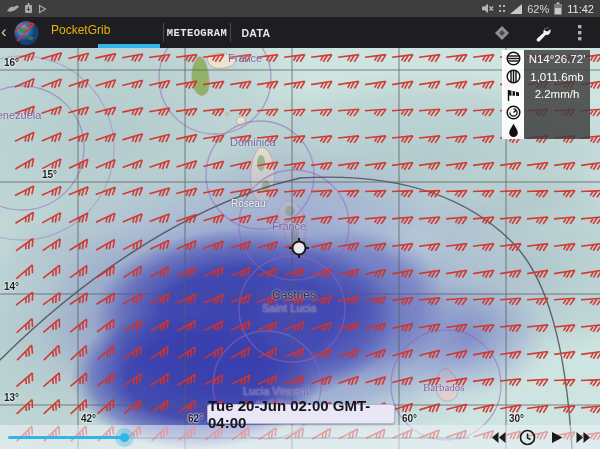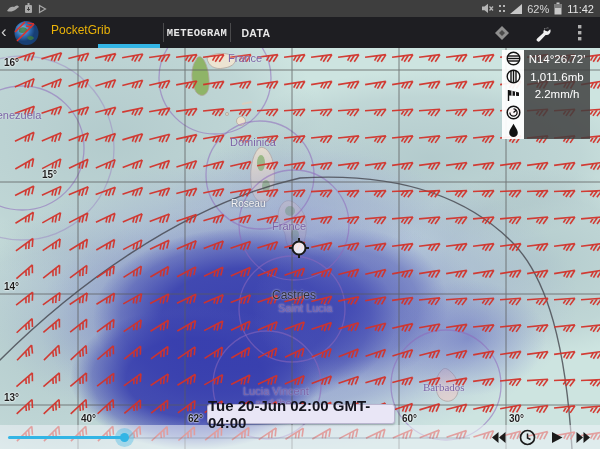--- a/index.html
+++ b/index.html
@@ -507,30 +507,30 @@
         <line x1="299" y1="206" x2="299" y2="210" stroke="#1a1a1a" stroke-width="2"></line>
       </g>
     </svg>
 
     <span class="maplabel lbl-purple" style="left:228px;top:4px;">France</span>
     <span class="maplabel lbl-purple" style="left:230px;top:88px;">Dominica</span>
     <span class="maplabel lbl-city-light" style="left:231px;top:106px;">Roseau</span>
     <span class="maplabel lbl-purple" style="left:-10px;top:61px;">Venezuela</span>
     <span class="maplabel lbl-purple" style="left:272px;top:172px;">France</span>
     <span class="maplabel lbl-city-dark" style="left:272px;top:240px;">Castries</span>
-    <span class="maplabel lbl-purple" style="left:262px;top:254px;margin-left:16px;">Saint Lucia</span>
+    <span class="maplabel lbl-purple" style="left:262px;top:254px;">Saint Lucia</span>
     <span class="maplabel lbl-purple" style="left:243px;top:337px;">Lucia Vincent</span>
     <span class="maplabel lbl-purple" style="left:255px;top:349px;">and the</span>
     <span class="maplabel lbl-purple" style="left:423px;top:333px;font-family:Liberation Serif, serif;">Barbados</span>
 
     <span class="gridlabel" style="left:4px;top:9px;">16°</span>
     <span class="gridlabel" style="left:4px;top:121px;margin-left:38px;">15°</span>
     <span class="gridlabel" style="left:4px;top:233px;">14°</span>
     <span class="gridlabel" style="left:4px;top:344px;">13°</span>
-    <span class="gridlabel" style="left:81px;top:365px;">40°</span>
+    <span class="gridlabel" style="left:81px;top:365px;">42°</span>
     <span class="gridlabel" style="left:188px;top:365px;">62°</span>
     <span class="gridlabel" style="left:402px;top:365px;">60°</span>
     <span class="gridlabel" style="left:509px;top:365px;">30°</span>
   </div>
 
   <div id="statusbar">
     <div class="sb-left">
       <svg width="13" height="11">
           <path d="M1,8 C3,4 6,3 8,4 C10,2 12,2 13,4 C11,5.5 9.5,7 7,8 C5,8.8 3,8.8 1,8 Z" fill="#a8a8a8"></path>
         </svg>

